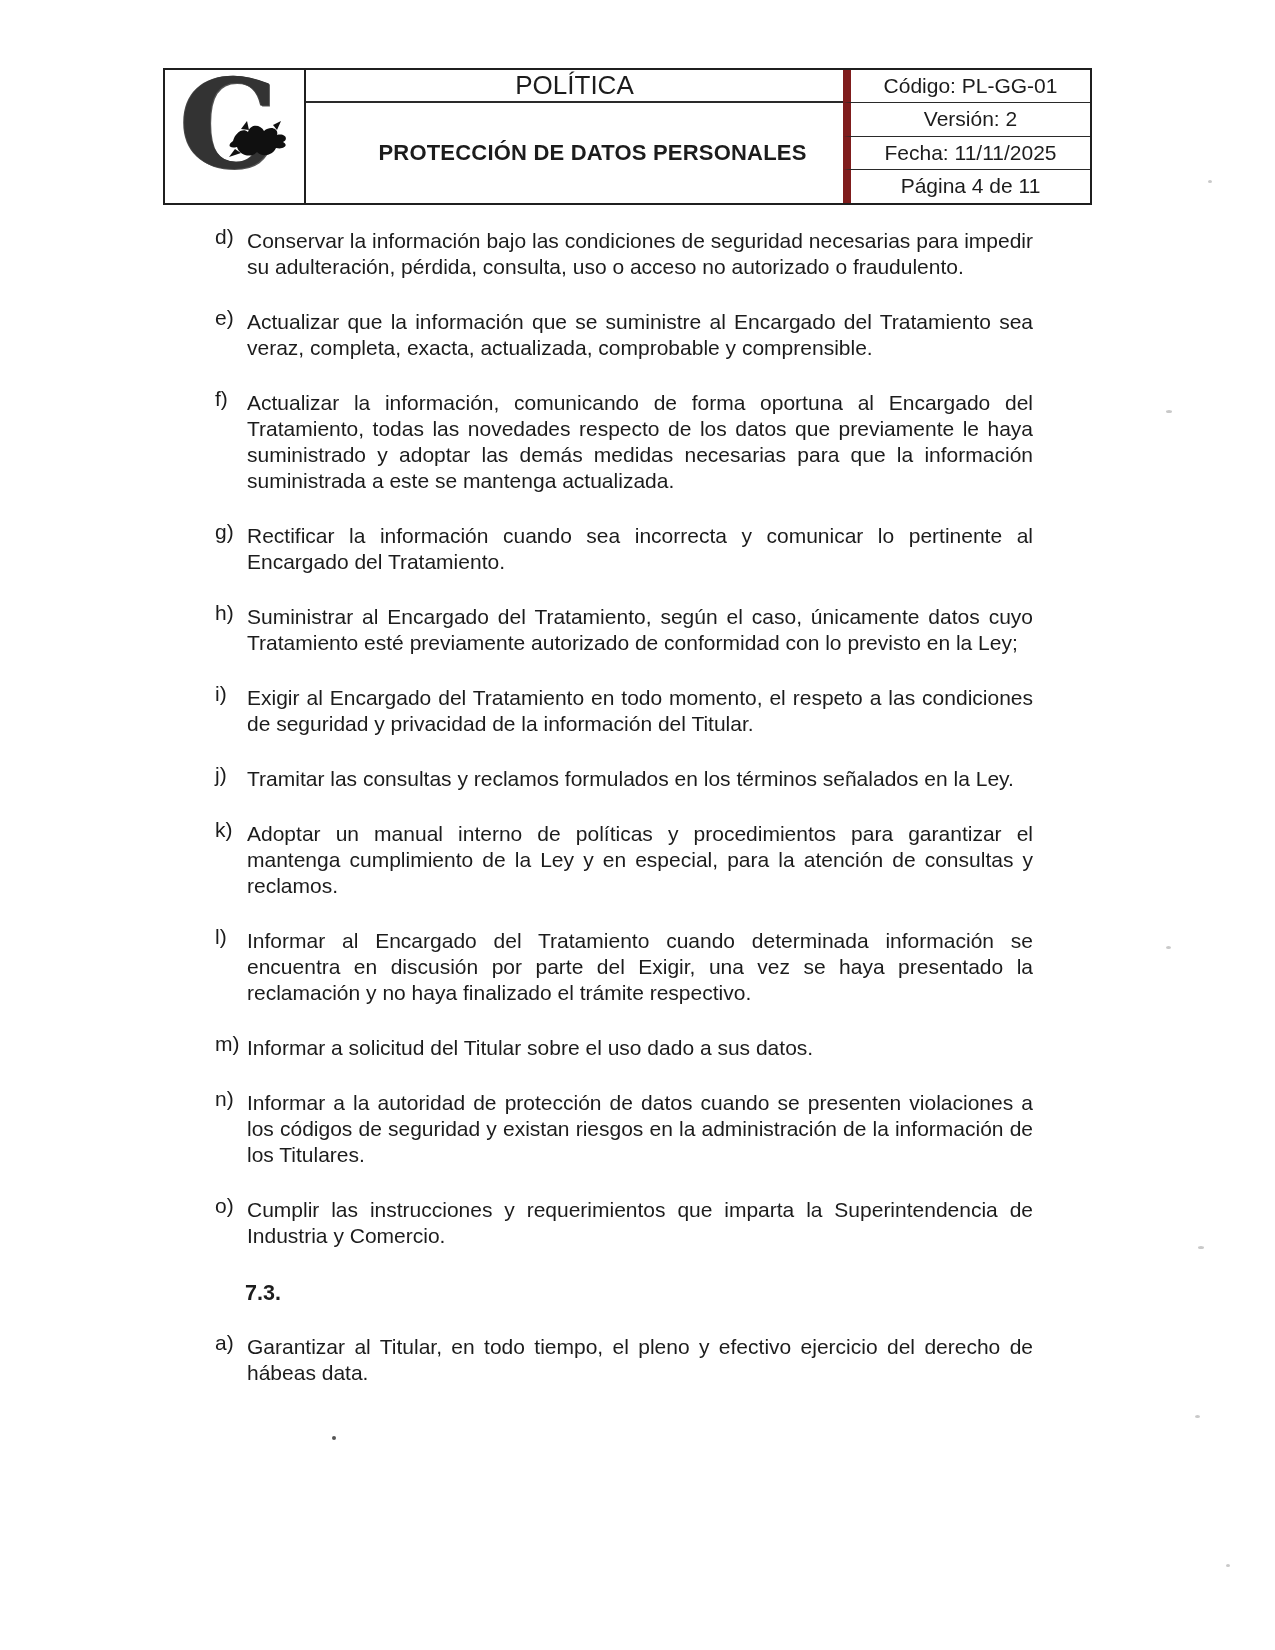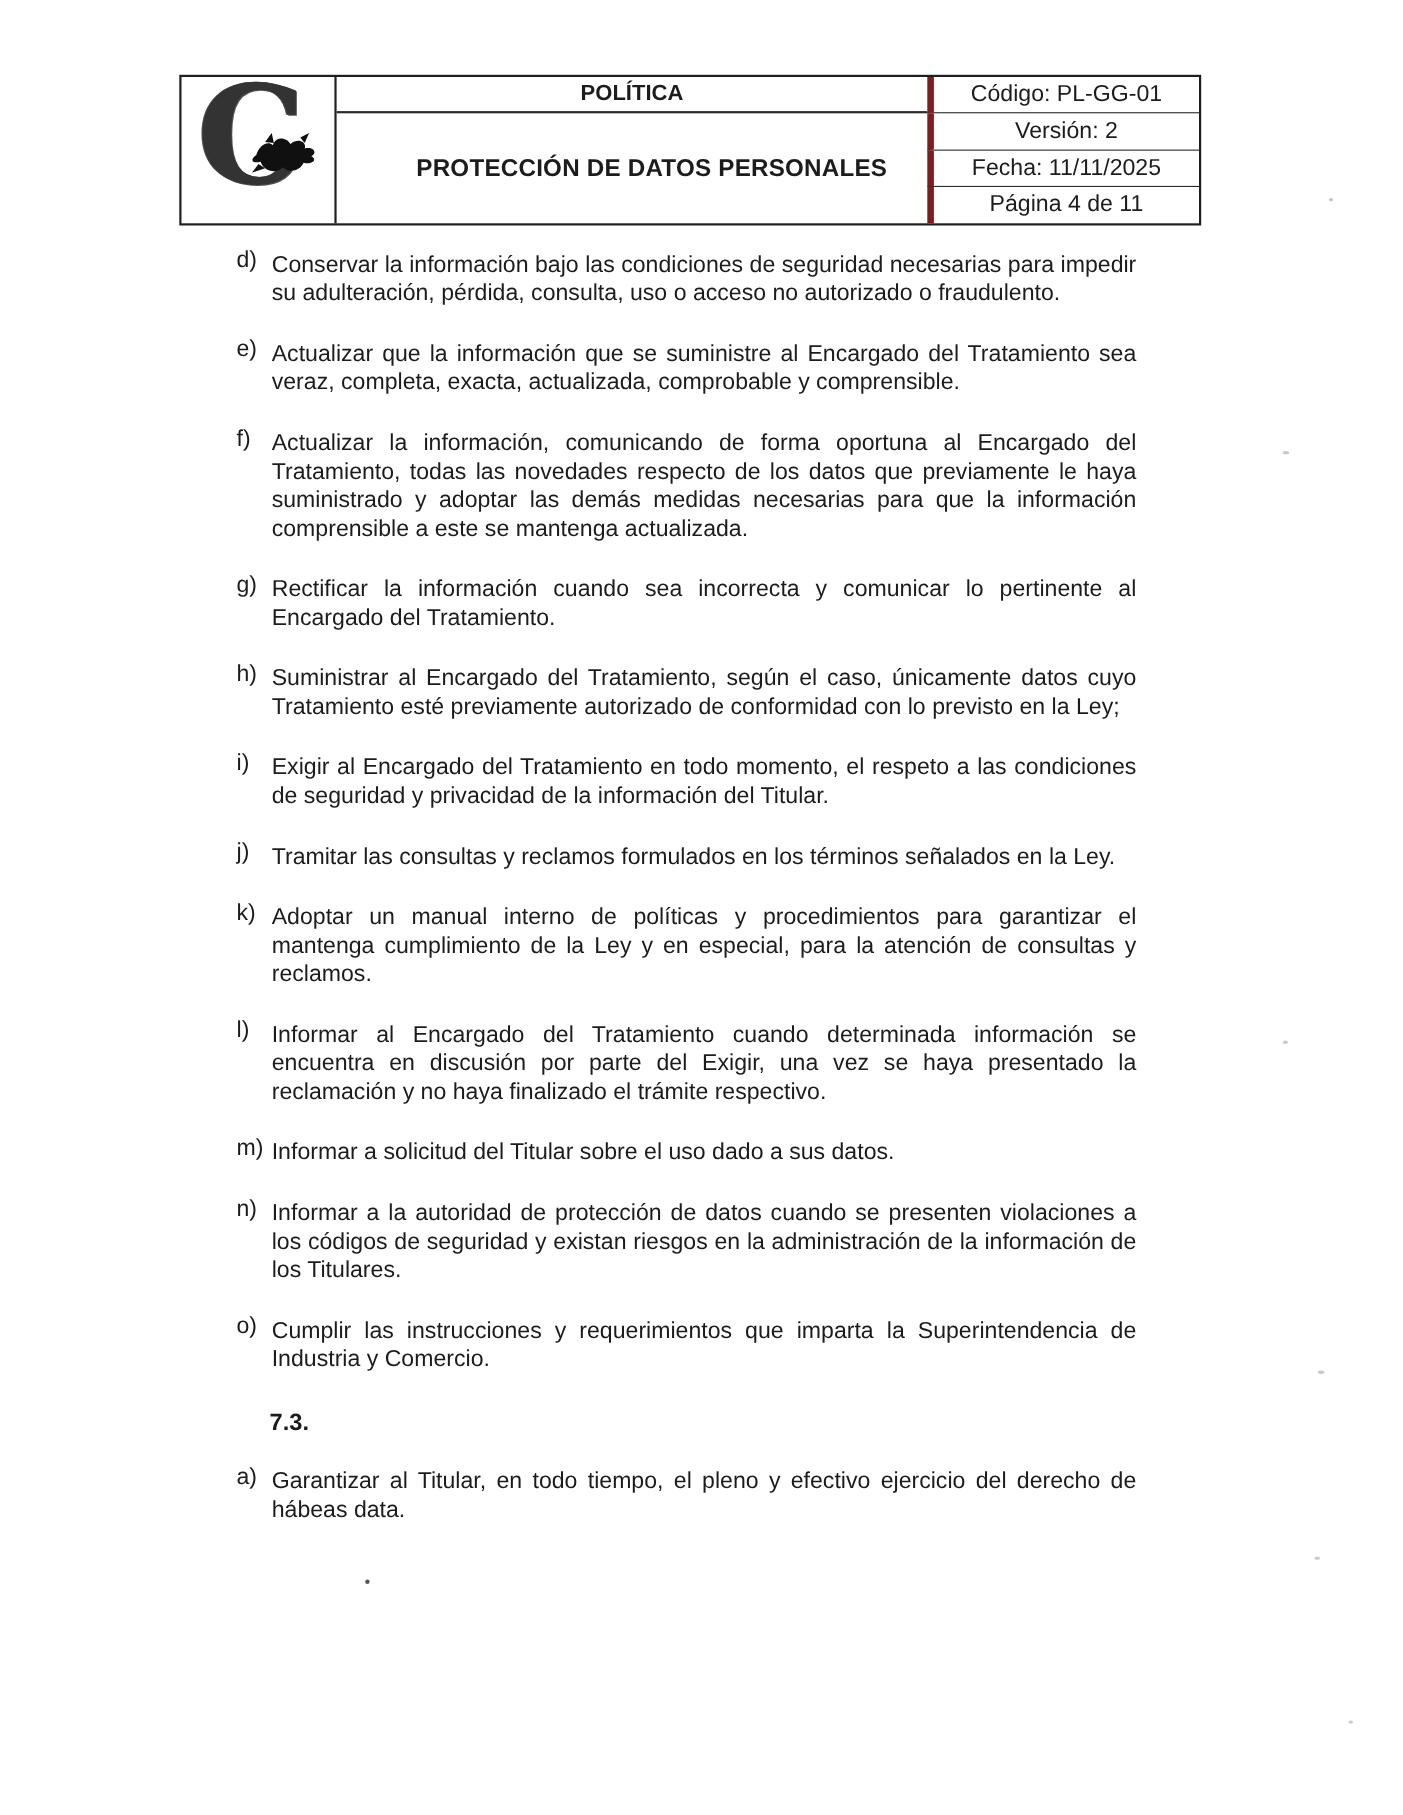--- a/index.html
+++ b/index.html
@@ -47,35 +47,35 @@
   .logo-blob {
     position: absolute;
     left: 56px;
     top: 45px;
   }
   .cell-politica {
     grid-column: 2;
     grid-row: 1;
     border-bottom: 2px solid #2a2a2a;
     display: flex; align-items: center; justify-content: center;
-    font-weight: bold;
-    font-size: 20px;
+    font-weight: normal;
+    font-size: 26px;
   }
   .cell-title {
     grid-column: 2;
     grid-row: 2 / span 3;
     display: flex; align-items: center; justify-content: center;
     font-weight: bold;
     font-size: 22px;
     letter-spacing: 0.2px;
     padding-left: 36px;
   }
   .meta-cell {
     grid-column: 3;
-    border-left: 6px solid #7f1d1d;
+    border-left: 8px solid #7f1d1d;
     border-bottom: 1.8px solid #2a2a2a;
     display: flex; align-items: center; justify-content: center;
     font-size: 21px;
     text-align: center;
   }
   .meta-cell:last-child { border-bottom: none; }
 
   
   .content {
     position: absolute;
@@ -145,21 +145,21 @@
     <p class="text">Conservar la información bajo las condiciones de seguridad necesarias para impedir su adulteración, pérdida, consulta, uso o acceso no autorizado o fraudulento.</p>
   </div>
 
   <div class="item">
     <span class="marker">e)</span>
     <p class="text">Actualizar que la información que se suministre al Encargado del Tratamiento sea veraz, completa, exacta, actualizada, comprobable y comprensible.</p>
   </div>
 
   <div class="item">
     <span class="marker">f)</span>
-    <p class="text">Actualizar la información, comunicando de forma oportuna al Encargado del Tratamiento, todas las novedades respecto de los datos que previamente le haya suministrado y adoptar las demás medidas necesarias para que la información comprensible a este se mantenga actualizada.</p>
+    <p class="text">Actualizar la información, comunicando de forma oportuna al Encargado del Tratamiento, todas las novedades respecto de los datos que previamente le haya suministrado y adoptar las demás medidas necesarias para que la información suministrada a este se mantenga actualizada.</p>
   </div>
 
   <div class="item">
     <span class="marker">g)</span>
     <p class="text">Rectificar la información cuando sea incorrecta y comunicar lo pertinente al Encargado del Tratamiento.</p>
   </div>
 
   <div class="item">
     <span class="marker">h)</span>
     <p class="text">Suministrar al Encargado del Tratamiento, según el caso, únicamente datos cuyo Tratamiento esté previamente autorizado de conformidad con lo previsto en la Ley;</p>

